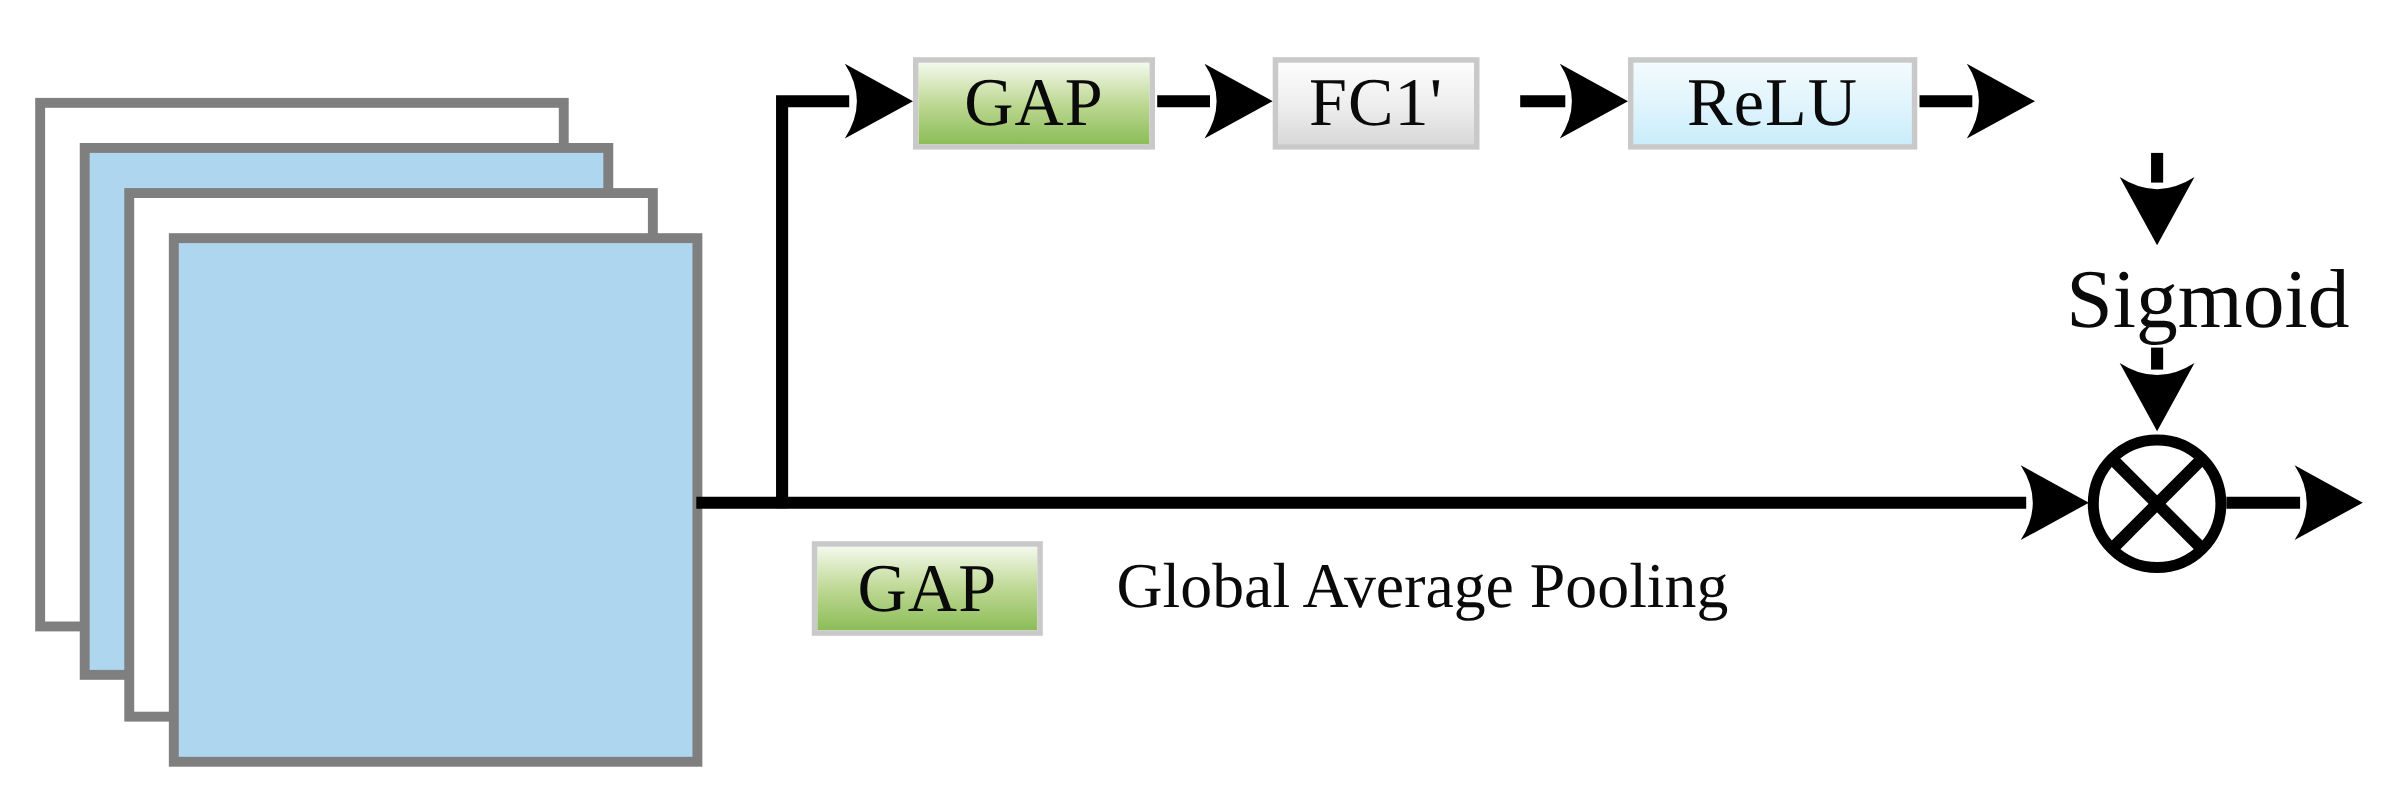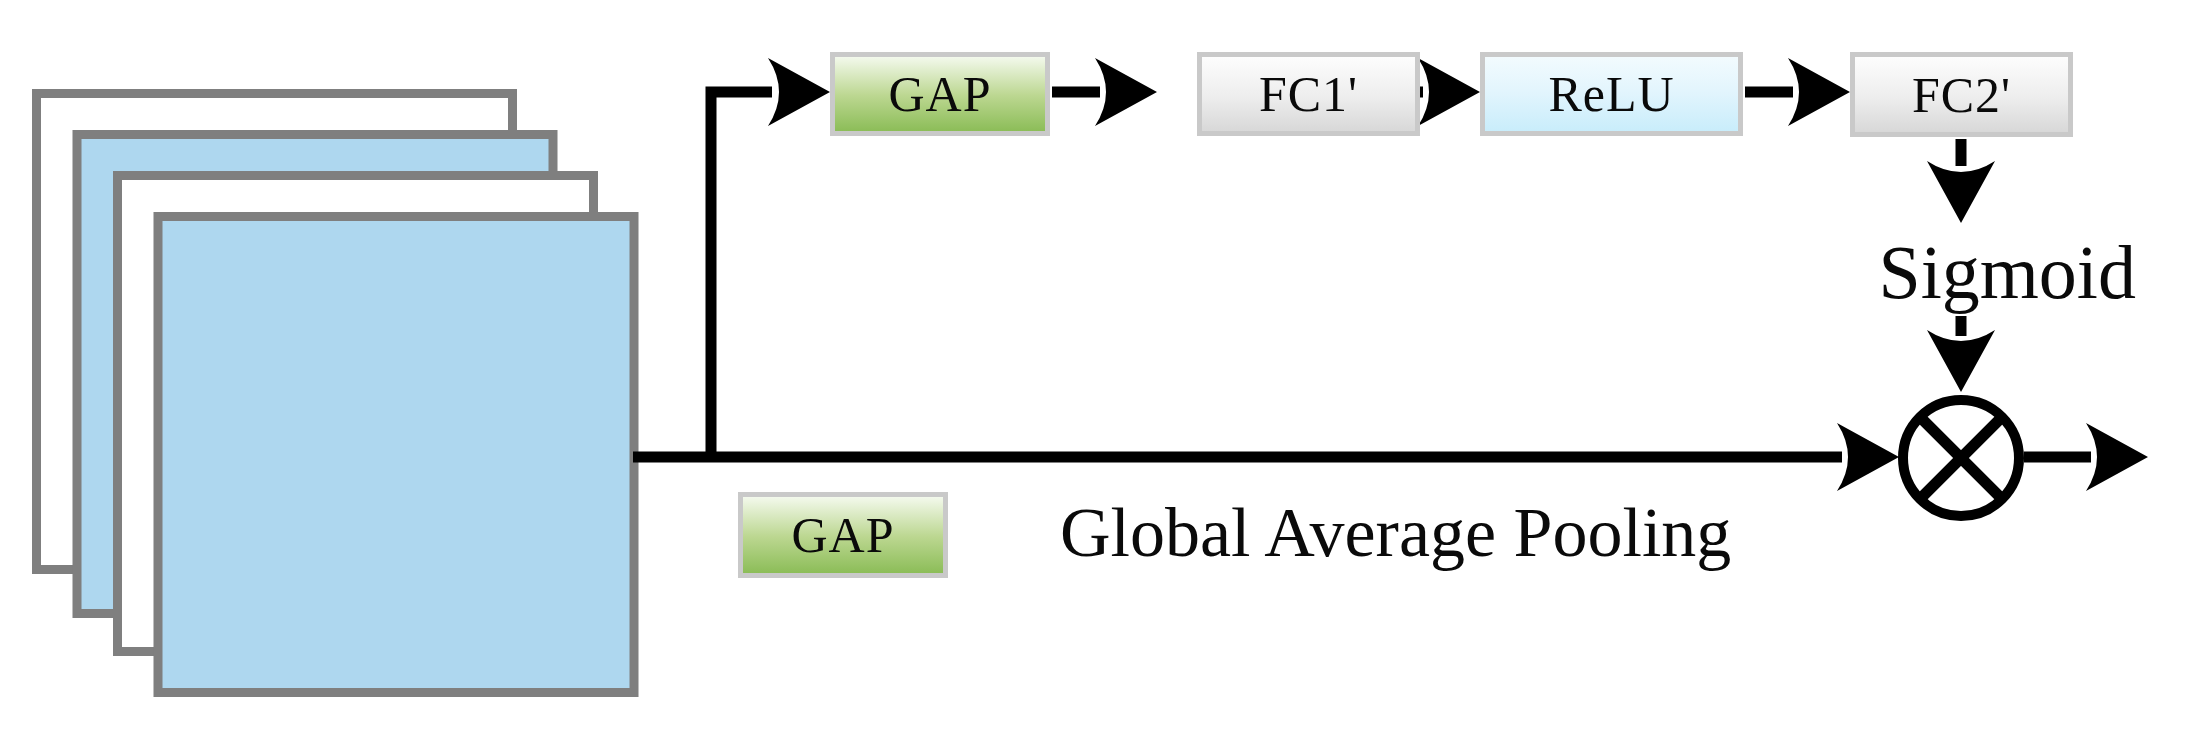--- a/index.html
+++ b/index.html
@@ -11,51 +11,51 @@
     overflow:hidden;
   }
   .stage svg{position:absolute;left:0;top:0;}
 
   
   .node{
     position:absolute;
     box-sizing:border-box;
     border:5px solid var(--box_border,#c9c9c9);
     display:flex;align-items:center;justify-content:center;
-    font-size:50px;color:#0a0a0a;letter-spacing:1px;
+    font-size:62px;color:#0a0a0a;letter-spacing:1px;
     line-height:1;
   }
   .grad-green{background:linear-gradient(180deg,
       var(--gap_green_top,#f3f9ec) 0%,
       var(--gap_green_mid,#bcd791) 52%,
       var(--gap_green_bottom,#8cbd58) 100%);}
   .grad-gray{background:linear-gradient(180deg,
       var(--fc_gray_top,#fdfdfd) 0%, #ededed 55%,
       var(--fc_gray_bottom,#d8d8d8) 100%);}
   .grad-blue{background:linear-gradient(180deg,
       var(--relu_blue_top,#f2fbfe) 0%, #e3f5fd 45%,
       var(--relu_blue_bottom,#c9edfb) 100%);}
 
   .node-gap {left:830px; top:52px; width:220px; height:84px;}
-  .node-fc1 {left:1197px;top:52px; width:223px; height:84px;}
+  .node-fc1 {left:1157px;top:52px; width:188px; height:84px;}
   .node-relu{left:1480px;top:52px; width:263px; height:84px;}
   .node-fc2 {left:1850px;top:52px; width:223px; height:85px;}
 
   .sigmoid-label{
     position:absolute;left:1786px;top:234px;width:350px;
     text-align:right;font-size:76px;line-height:1;color:#0a0a0a;
   }
 
   
   .legend-key{position:absolute;left:738px;width:210px;height:86px;}
   .legend-key-gap{top:492px;}
   .legend-key-fc {top:617px;}
   .legend-desc{
-    position:absolute;left:1060px;
-    font-size:70px;line-height:70px;color:#0a0a0a;white-space:nowrap;
+    position:absolute;left:1015px;
+    font-size:58px;line-height:70px;color:#0a0a0a;white-space:nowrap;
   }
   .legend-desc-gap{top:498px;}
   .legend-desc-fc {top:620px;}
 
   
   .sq{stroke:var(--square_border,#7f7f7f);stroke-width:9;}
   .sq-white{fill:#ffffff;}
   .sq-blue{fill:var(--square_blue,#aed7ef);}
   .wire{stroke:var(--line_color,#000);stroke-width:11;fill:none;}
   .head{fill:var(--line_color,#000);stroke:none;}
@@ -118,21 +118,20 @@
 
     <g>
       <line class="wire" x1="2024" y1="457" x2="2091" y2="457"></line>
       <path class="head" d="M 2148 457 L 2086 423 Q 2108 457 2086 491 Z"></path>
     </g>
   </svg>
 
   <div class="node grad-green node-gap">GAP</div>
   <div class="node grad-gray  node-fc1">FC1'</div>
   <div class="node grad-blue  node-relu">ReLU</div>
-  <div class="node grad-gray  node-fc2">FC2'</div>
 
   <div class="sigmoid-label">Sigmoid</div>
 
   <div class="node grad-green legend-key legend-key-gap">GAP</div>
   <div class="legend-desc legend-desc-gap">Global Average Pooling</div>
 
 
 </div>
 
 </body></html>

